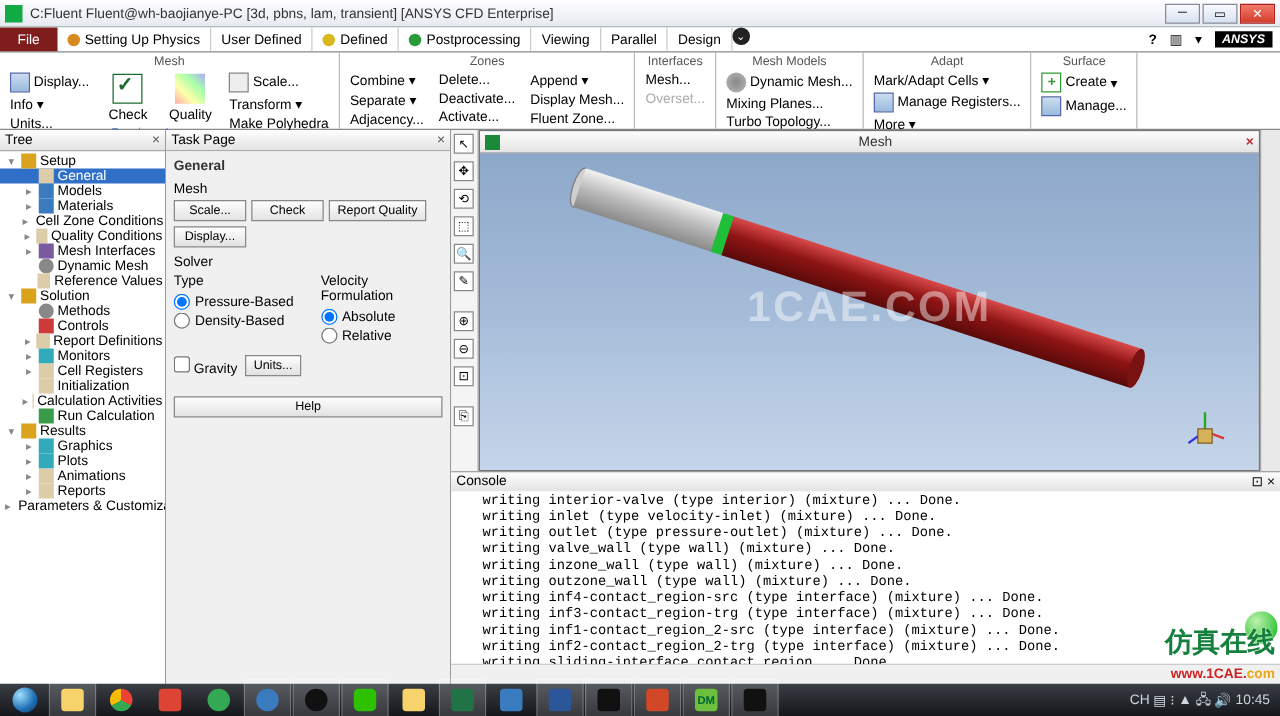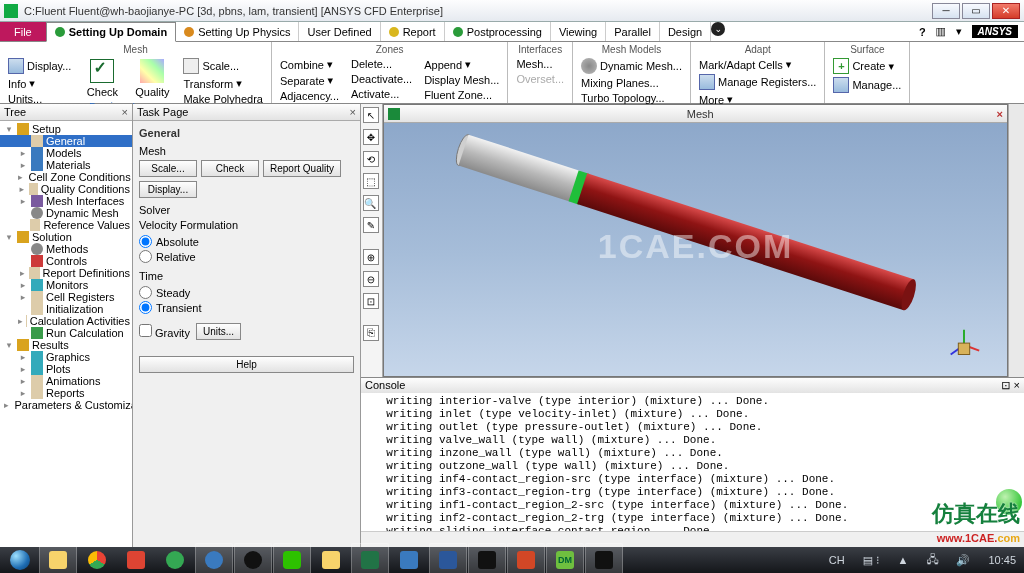--- a/index.html
+++ b/index.html
@@ -10,21 +10,21 @@
 .titlebar .app-icon { width: 14px; height: 14px; background: #1a4; margin-right: 6px; }
 .titlebar .title { flex: 1; color: #333; }
 .winbtns { display: flex; gap: 2px; }
 .winbtn { width: 28px; height: 16px; border: 1px solid #889; display:flex; align-items:center; justify-content:center; font-size:10px; }
 .winbtn.min, .winbtn.max { background: linear-gradient(#f8faff,#d6e2f0); }
 .winbtn.close { background: linear-gradient(#f27a6a,#d43c2a); color:#fff; border-color:#a22; }
 
 
 .menubar { height: 20px; background:#fff; display:flex; align-items:stretch; border-bottom:1px solid #888; position:relative;}
 .mtab { padding: 2px 8px; display:flex; align-items:center; gap:4px; border-right:1px solid #ccc; cursor:pointer; }
-.mtab.file { background:#be185d; color:#fff; border:none; padding:2px 14px;}
+.mtab.file { background:#7f1d1d; color:#fff; border:none; padding:2px 14px;}
 .mtab.active { background:#fff; border:1px solid #888; border-bottom:1px solid #fff; margin-bottom:-1px; z-index:2; font-weight:bold;}
 .mtab .dot { width:10px; height:10px; border-radius:50%; }
 .dot.green{background:#2a9b3a;} .dot.orange{background:#d98a1e;} .dot.yellow{background:#d9b71e;}
 .menuright { margin-left:auto; display:flex; align-items:center; gap:10px; padding-right:6px;}
 .ansys-logo { background:#000; color:#fff; padding:1px 6px; font-weight:bold; font-size:10px; font-style:italic;}
 .dropicon{ width:14px; height:14px; border-radius:50%; background:#222; color:#fff; display:flex;align-items:center;justify-content:center;font-size:9px;}
 
 
 .ribbon { height:62px; background:#fff; border-bottom:1px solid #888; display:flex; }
 .rgroup { border-right:1px solid #bbb; padding:2px 6px; display:flex; flex-direction:column; }
@@ -97,21 +97,21 @@
 .conshdr .x{margin-left:auto;}
 .consbody { flex:1; overflow:auto; padding:2px 12px; font-family:"Courier New",monospace; font-size:11px; line-height:13px; white-space:pre;}
 .consfoot { height:16px; background:#f0f0f0; border-top:1px solid #ccc;}
 
 
 .taskbar { position:absolute; left:0; right:0; bottom:0; height:26px; background:linear-gradient(#3a3e45,#14161a); display:flex; align-items:center; padding:0 2px; gap:1px;}
 .tbitem { width:38px; height:34px; display:flex; align-items:center; justify-content:center; border-radius:2px;}
 .tbitem.active{background:rgba(255,255,255,0.15); box-shadow:inset 0 0 0 1px rgba(255,255,255,0.25);}
 .start { width:36px; height:22px; }
 .orb { width:20px; height:20px; border-radius:50%; background:radial-gradient(circle at 30% 30%, #9fe1ff, #1e6db3 60%, #0a3d6e);}
-.tray { margin-left:auto; display:flex; align-items:center; gap:18px; color:#cfd6de; font-size:10px; padding-right:6px;justify-content:flex-end;}
+.tray { margin-left:auto; display:flex; align-items:center; gap:3px; color:#cfd6de; font-size:10px; padding-right:6px;justify-content:flex-end;}
 .tbicon{width:18px;height:18px;border-radius:3px;}
 
 
 .siteoverlay { position:absolute; right:4px; bottom:28px; text-align:right; pointer-events:none;}
 .siteoverlay .cn{ color:#15803d; font-size:22px; font-weight:bold; text-shadow:0 0 2px #fff;}
 .siteoverlay .url{ color:#c22; font-size:14px; font-weight:bold;}
 .siteoverlay .url .com{color:#e8a817;}
 .greenball{position:absolute; right:2px; bottom:58px; width:26px;height:26px;border-radius:50%;background:radial-gradient(circle at 35% 30%,#bff2b0,#37c63b 70%);}
 </style>
 </head>
@@ -122,32 +122,28 @@
   <div class="title">C:Fluent Fluent@wh-baojianye-PC [3d, pbns, lam, transient] [ANSYS CFD Enterprise]</div>
   <div class="winbtns">
     <div class="winbtn min">─</div>
     <div class="winbtn max">▭</div>
     <div class="winbtn close">✕</div>
   </div>
 </div>
 
 <div class="menubar">
   <div class="mtab file">File</div>
-  <div class="mtab active">
-      <span class="dot green"></span>
-      <span>Setting Up Domain</span>
-    </div>
   <div class="mtab">
       <span class="dot orange"></span>
       <span>Setting Up Physics</span>
     </div>
   <div class="mtab">User Defined</div>
   <div class="mtab">
       <span class="dot yellow"></span>
-      <span>Report</span>
+      <span>Defined</span>
     </div>
   <div class="mtab">
       <span class="dot green"></span>
       <span>Postprocessing</span>
     </div>
   <div class="mtab">Viewing</div>
   <div class="mtab">Parallel</div>
   <div class="mtab">Design</div>
   <div class="dropicon">⌄</div>
   <div class="menuright">
@@ -403,42 +399,42 @@
         <div class="wbtn">Report Quality</div>
       </div>
       <div class="btnrow">
         <div class="wbtn">Display...</div>
       </div>
     </div>
     <div class="fieldset">
       <div class="flabel">Solver</div>
       <div class="twocol">
         <div>
+          <div class="flabel">Type</div>
+          <label class="radiorow">
+              <input type="radio" checked="" style="">
+              <span>Pressure-Based</span>
+            </label>
+          <label class="radiorow">
+              <input type="radio" style="">
+              <span>Density-Based</span>
+            </label>
+        </div>
+        <div>
           <div class="flabel">Velocity Formulation</div>
           <label class="radiorow">
               <input type="radio" checked="" style="">
               <span>Absolute</span>
             </label>
           <label class="radiorow">
               <input type="radio" style="">
               <span>Relative</span>
             </label>
         </div>
       </div>
-    </div>
-    <div class="fieldset">
-      <div class="flabel">Time</div>
-      <label class="radiorow">
-          <input type="radio" style="">
-          <span>Steady</span>
-        </label>
-      <label class="radiorow">
-          <input type="radio" checked="" style="">
-          <span>Transient</span>
-        </label>
     </div>
     <div class="chkrow">
       <label><input type="checkbox" style=""> <span>Gravity</span></label>
       <div class="wbtn sm">Units...</div>
     </div>
     <div style="margin-top:16px;">
       <div class="wbtn sm">Help</div>
     </div>
   </div>
 </div>

